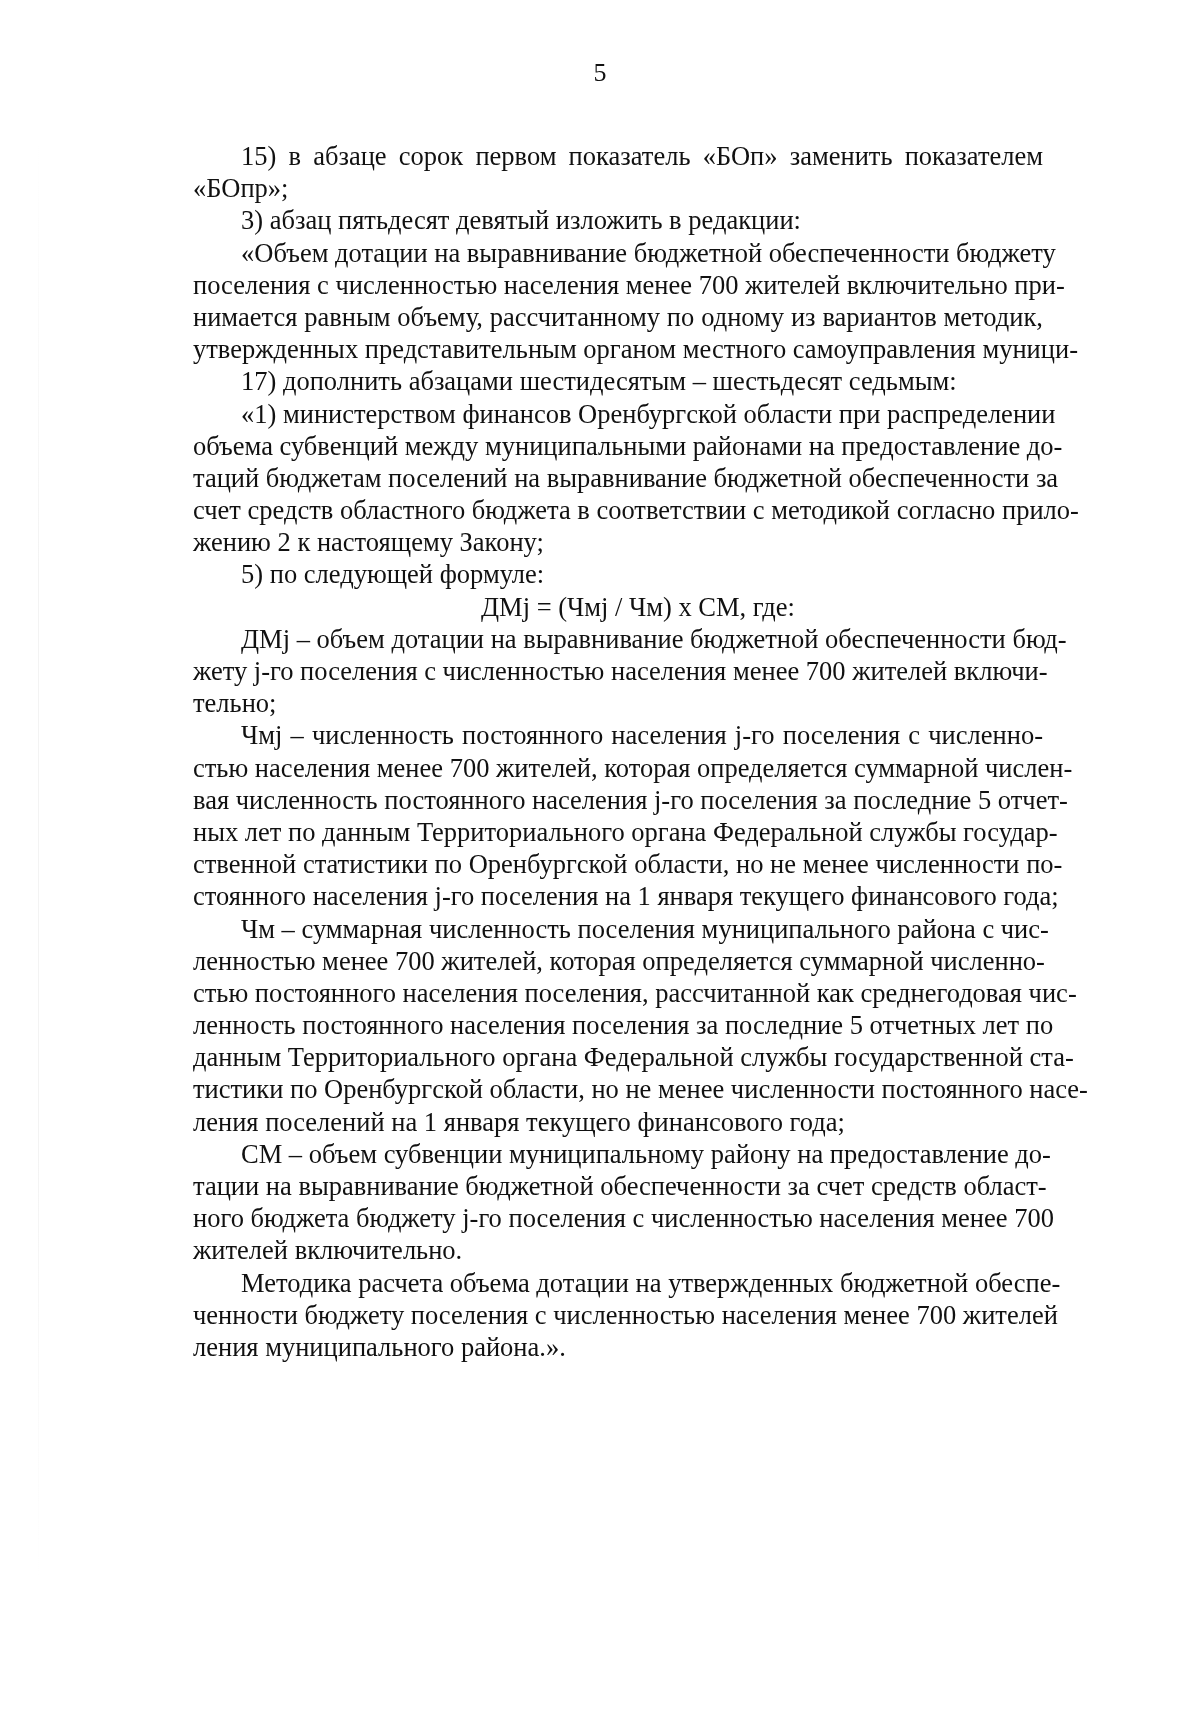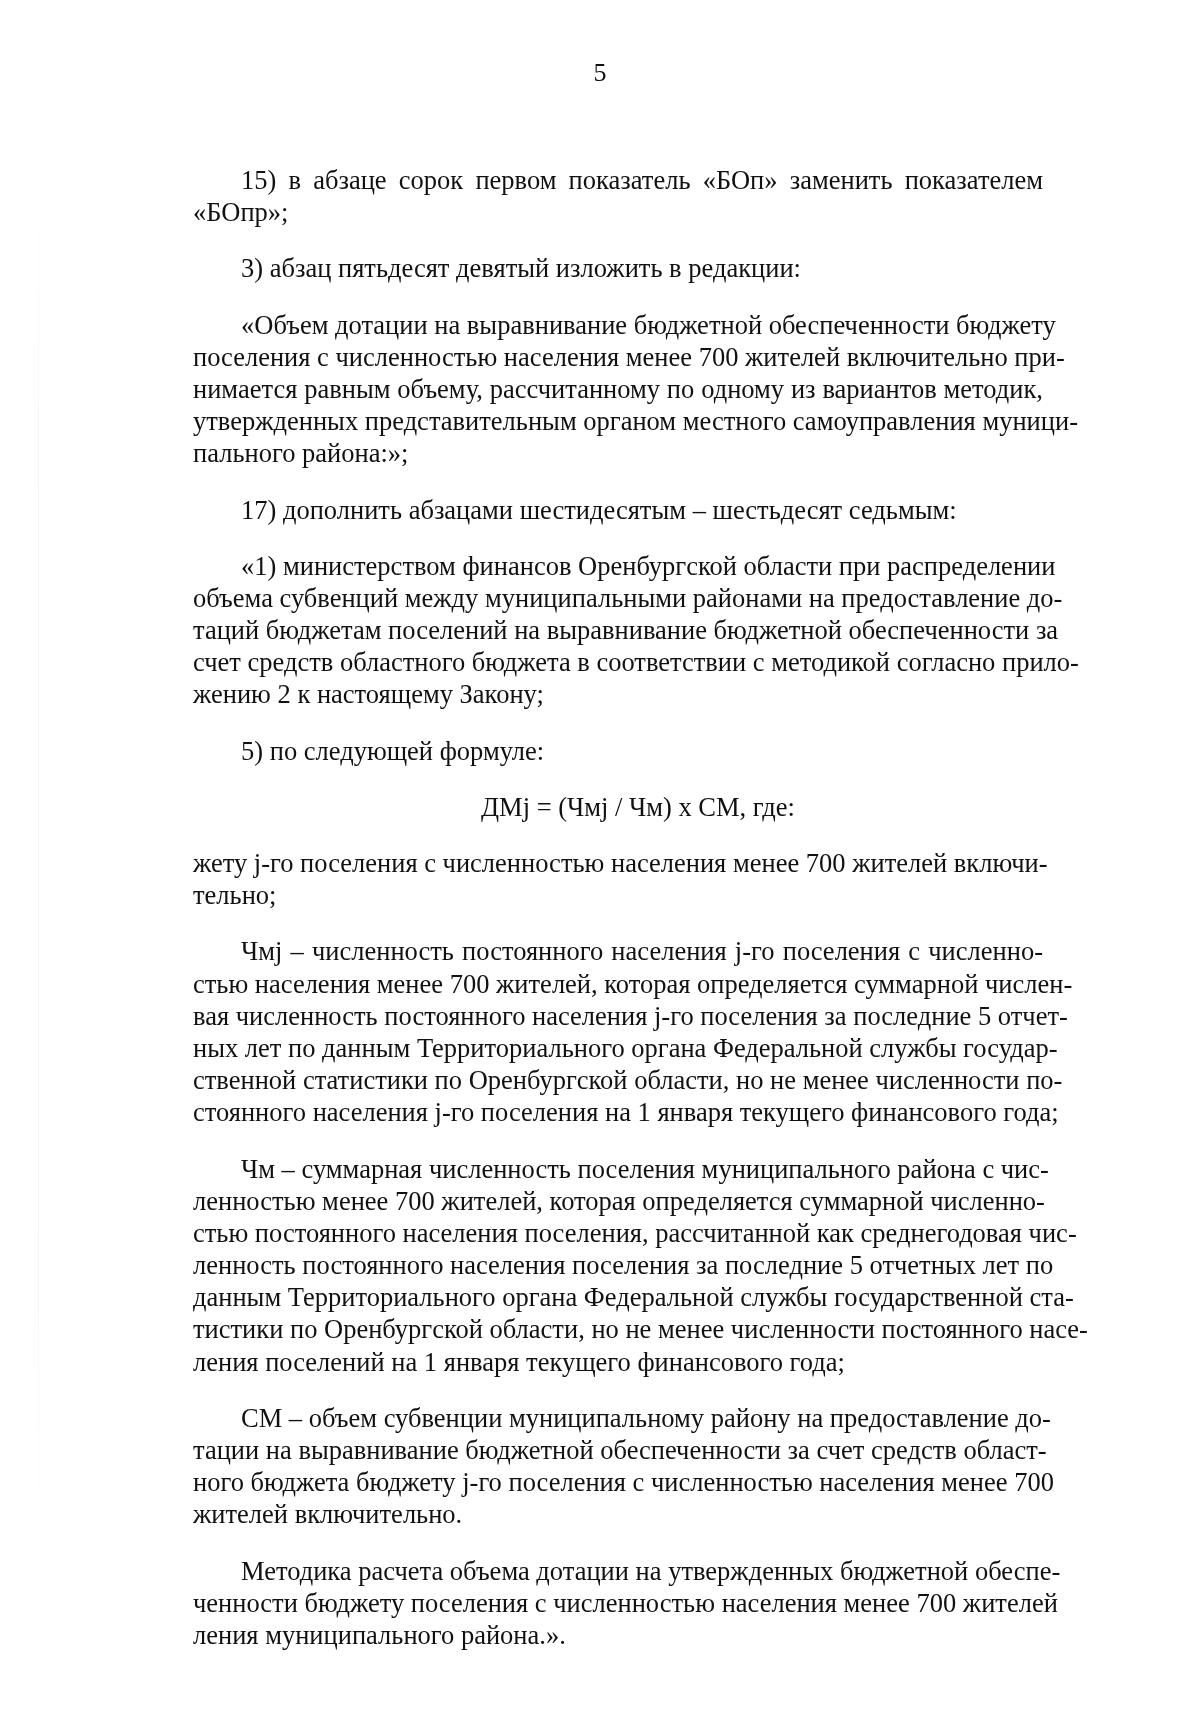--- a/index.html
+++ b/index.html
@@ -17,21 +17,21 @@
     position: absolute; left: 193px; top: 140px; width: 850px;
     font-size: 26.5px; line-height: 32.2px;
   }
   .line {
     display: block; white-space: nowrap;
     text-align: justify; text-align-last: justify; height: 32.2px;
   }
   .line.last { text-align-last: left; }
   .line.indent { padding-left: 48px; }
   .line.center { text-align: right; text-align-last: center; padding-left: 40px; }
-  .para { display: block; margin-top: 24px; }
+  .para { display: block; }
   .scan-mark {
     position: absolute; left: 38px; top: 140px; width: 1px; height: 1440px;
     background: linear-gradient(#ffffff, #f3f3f3 30%, #f3f3f3 70%, #ffffff);
   }
 </style>
 </head>
 <body>
 
 <div class="page">
   <div class="scan-mark"></div>
@@ -46,21 +46,20 @@
 
     <div class="para">
       <span class="line indent last">3) абзац пятьдесят девятый изложить в редакции:</span>
     </div>
 
     <div class="para">
       <span class="line indent">«Объем дотации на выравнивание бюджетной обеспеченности бюджету</span>
       <span class="line">поселения с численностью населения менее 700 жителей включительно при-</span>
       <span class="line">нимается равным объему, рассчитанному по одному из вариантов методик,</span>
       <span class="line">утвержденных представительным органом местного самоуправления муници-</span>
-      <span class="line last">пального района:»;</span>
     </div>
 
     <div class="para">
       <span class="line indent last">17) дополнить абзацами шестидесятым – шестьдесят седьмым:</span>
     </div>
 
     <div class="para">
       <span class="line indent">«1) министерством финансов Оренбургской области при распределении</span>
       <span class="line">объема субвенций между муниципальными районами на предоставление до-</span>
       <span class="line">таций бюджетам поселений на выравнивание бюджетной обеспеченности за</span>
@@ -70,20 +69,21 @@
 
     <div class="para">
       <span class="line indent last">5) по следующей формуле:</span>
     </div>
 
     <div class="para">
       <span class="line center">ДМj = (Чмj / Чм) х СМ, где:</span>
     </div>
 
     <div class="para">
+      <span class="line indent">ДМj – объем дотации на выравнивание бюджетной обеспеченности бюд-</span>
       <span class="line">жету j-го поселения с численностью населения менее 700 жителей включи-</span>
       <span class="line last">тельно;</span>
     </div>
 
     <div class="para">
       <span class="line indent">Чмj – численность постоянного населения j-го поселения с численно-</span>
       <span class="line">стью населения менее 700 жителей, которая определяется суммарной числен-</span>
       <span class="line">вая численность постоянного населения j-го поселения за последние 5 отчет-</span>
       <span class="line">ных лет по данным Территориального органа Федеральной службы государ-</span>
       <span class="line">ственной статистики по Оренбургской области, но не менее численности по-</span>

